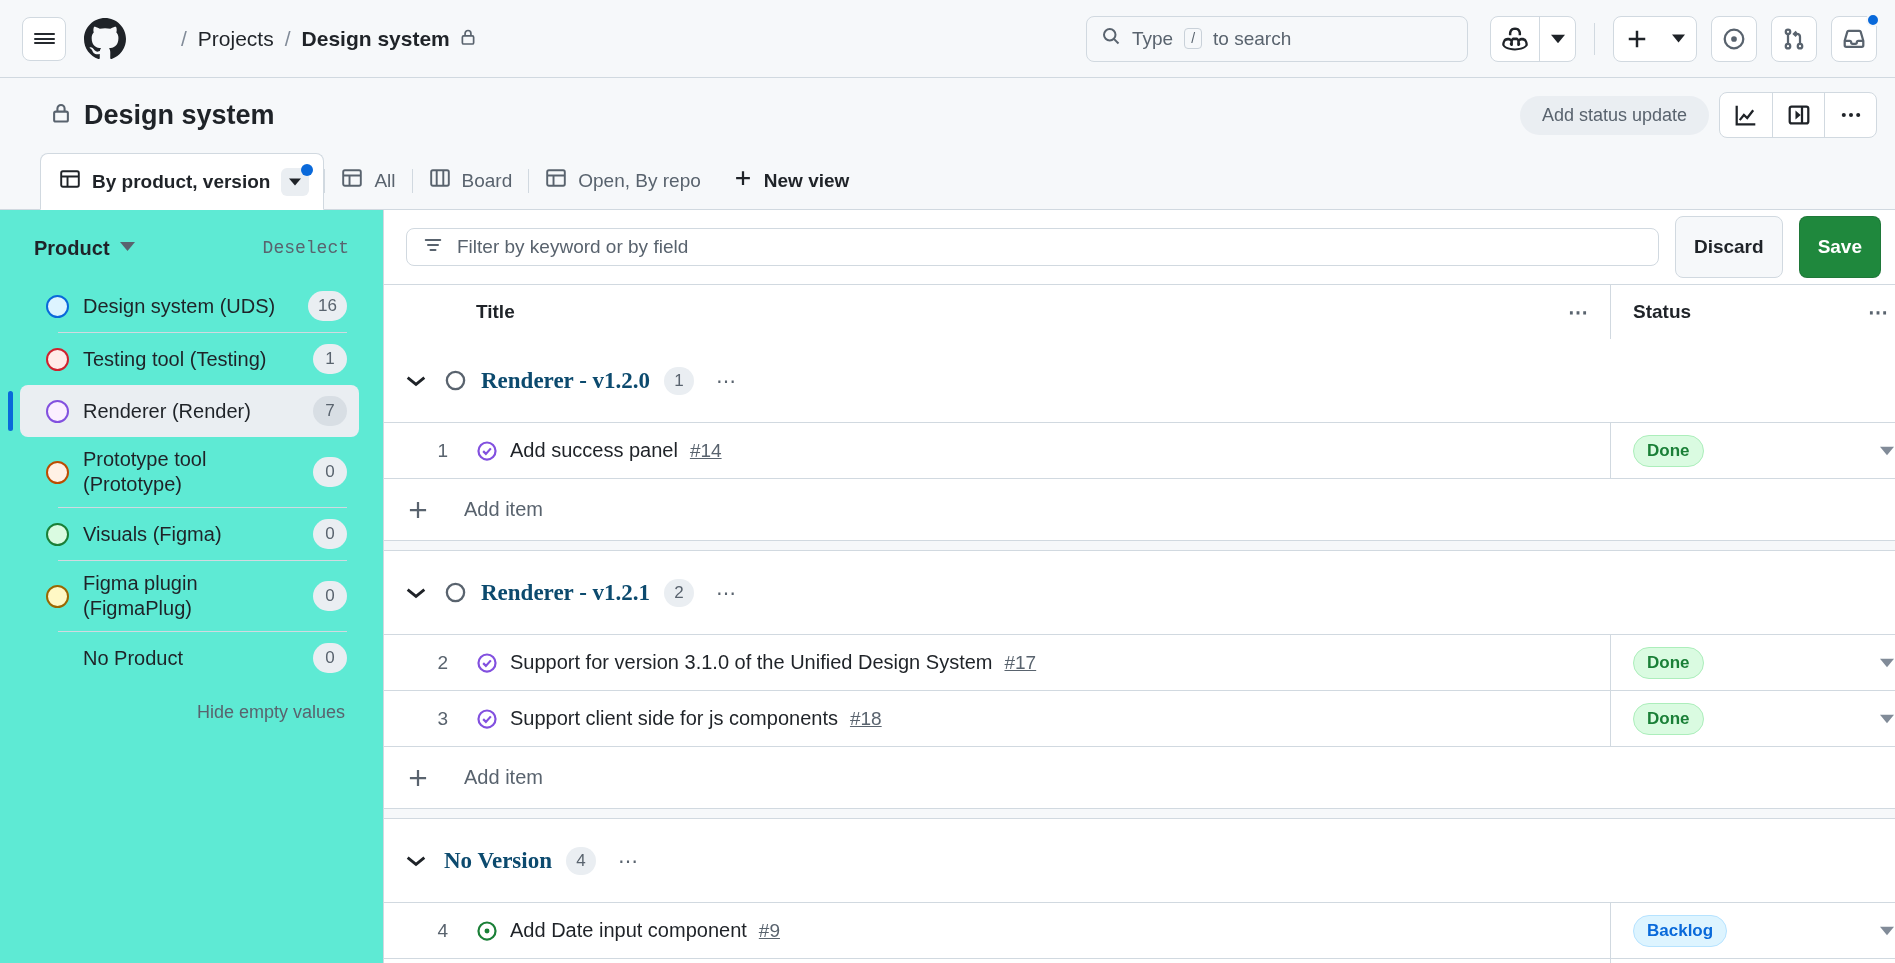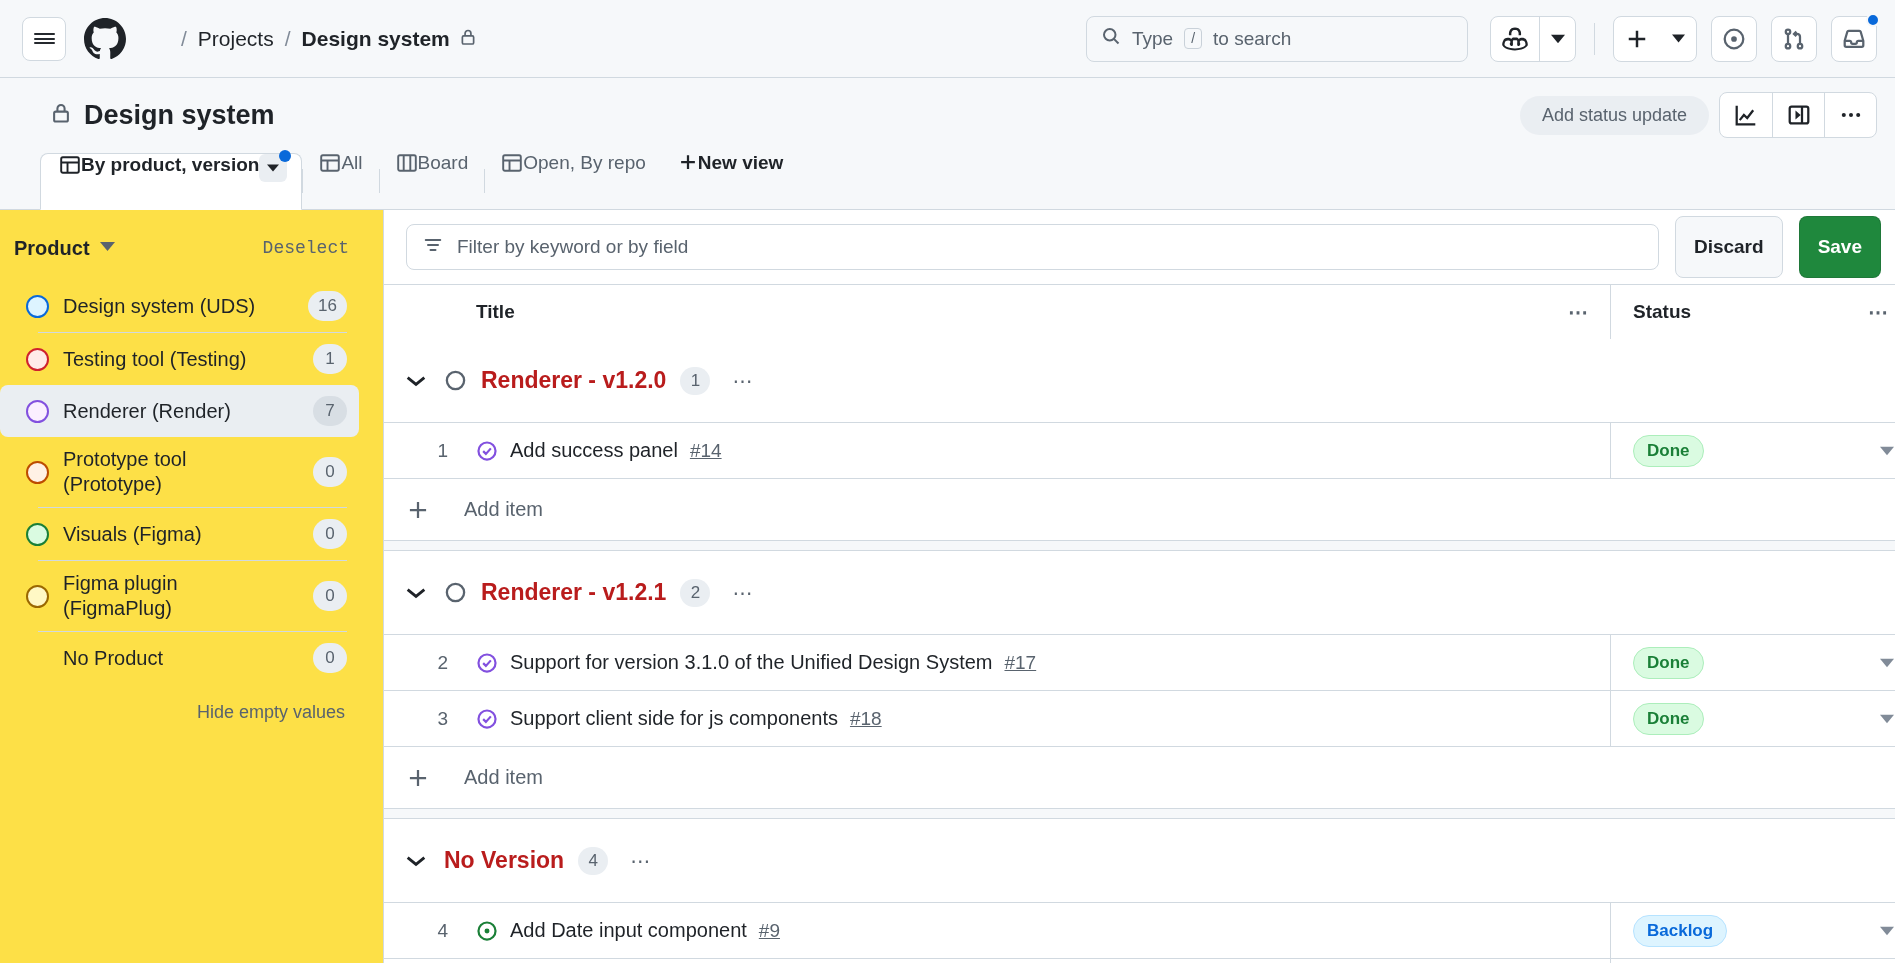--- a/index.html
+++ b/index.html
@@ -91,21 +91,21 @@
   
   .tabs {
     height: 58px; flex: 0 0 58px;
     background:#f6f8fa;
     display:flex; align-items:flex-end;
     padding-left: 40px;
     border-bottom:1px solid #d1d9e0;
     position: relative;
   }
   .tab {
-    display:flex; 
+    display:flex; align-items:center; gap:11px;
     height: 57px; padding: 0 16px;
     font-size: 19px; color:#59636e;
     position:relative;
   }
   .tab.active {
     background:#ffffff;
     border:1px solid #d1d9e0; border-bottom:1px solid #ffffff;
     border-radius: 8px 8px 0 0;
     color:#1f2328; font-weight:600;
     margin-bottom:-1px; z-index:2;
@@ -122,23 +122,23 @@
   }
   .tab-sep { width:1px; height:24px; background:#d1d9e0; align-self:center; }
   .tab-new { color:#1f2328; font-weight:600; }
 
   
   .body { flex: 1 1 auto; display:flex; min-height:0; }
 
   
   .sidebar {
     width: 384px; flex: 0 0 384px;
-    background:#fde047;
+    background:#5eead4;
     border-right:1px solid #d1d9e0;
-    padding: 18px 24px 0 0;
+    padding: 18px 24px 0 20px;
     overflow:hidden;
   }
   .sb-head { display:flex; align-items:center; padding: 0 10px 0 14px; height:40px; }
   .sb-title { font-size: 20px; font-weight:700; color:#1f2328; }
   .sb-caret { margin-left:10px; color:#59636e; }
   .sb-deselect { margin-left:auto; font-size:18px; color:#59636e;font-family:Liberation Mono, monospace; }
   .sb-list { margin-top: 12px; }
   .sb-item {
     display:flex; align-items:center; gap:14px;
     padding: 10px 12px 10px 26px;
@@ -165,21 +165,21 @@
   .sb-hide { text-align:right; font-size:18px; color:#59636e; padding: 18px 14px 0 0; }
 
   
   .main { flex:1 1 auto; min-width:0; display:flex; flex-direction:column; background:#ffffff; }
   .filterbar {
     height: 74px; flex:0 0 74px;
     display:flex; align-items:center; gap: 16px;
     padding: 0 14px 0 22px;
   }
   .filter-input {
-    flex:1 1 auto; height: 46px;
+    flex:1 1 auto; height: 38px;
     border:1px solid #d1d9e0; border-radius:8px;
     display:flex; align-items:center; gap: 14px;
     padding: 0 16px; background:#ffffff;
     color:#59636e; font-size: 19px;
   }
   .btn {
     height:62px; border-radius:8px; font-size:19px; font-weight:600;
     display:flex; align-items:center; justify-content:center; padding: 0 18px;
   }
   .btn-discard { border:1px solid #d1d9e0; background:#f6f8fa; color:#1f2328; }
@@ -191,21 +191,21 @@
   .thead .tcell { height:54px; display:flex; align-items:center; font-size:19px; font-weight:600; color:#1f2328; }
   .tcell { border-right:1px solid #d1d9e0; }
   .c-num { width: 82px; flex:0 0 82px; border-right:none; display:flex; align-items:center; justify-content:flex-end; padding-right:18px; font-size:19px; color:#59636e; }
   .c-title { width: 1145px; flex:0 0 1145px; padding-left: 10px; }
   .c-status { width: 300px; flex:0 0 300px; padding-left: 22px; }
   .col-dots { margin-left:auto; padding-right: 20px; color:#59636e; letter-spacing:2px; font-size:20px; }
 
   .group-row { height: 84px; display:flex; align-items:center; padding-left: 22px; border-bottom:1px solid #d1d9e0; }
   .grp-caret { width:38px; color:#1f2328; display:flex; align-items:center; }
   .grp-icon { margin-right: 14px; display:flex; align-items:center; color:#59636e; }
-  .grp-name { font-size: 23px; font-weight:700; color:#b91c1c; }
+  .grp-name { font-size: 23px; font-weight:700; color:#0c4a6e;font-family:Liberation Serif, serif; }
   .grp-count {
     margin-left: 14px; background:#eaeef2; color:#59636e;
     border-radius:20px; min-width:30px; height:28px; padding:0 9px;
     display:flex; align-items:center; justify-content:center; font-size:17px;
   }
   .grp-dots { margin-left: 22px; color:#59636e; letter-spacing:2px; font-size:20px; }
 
   .item-row { height: 56px; border-bottom:1px solid #d1d9e0; display:flex; align-items:stretch; }
   .item-row .c-title { display:flex; align-items:center; gap:12px; padding-left:10px; }
   .it-icon { display:flex; align-items:center; }

